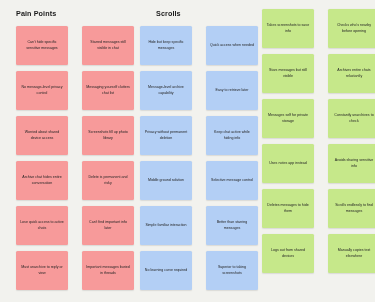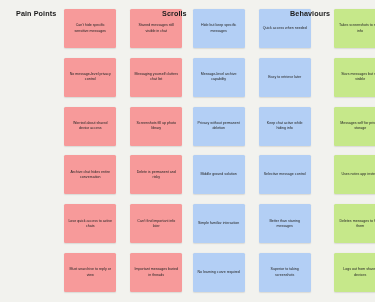--- a/index.html
+++ b/index.html
@@ -19,21 +19,21 @@
   .board {
     width: 375px;
     height: 302px;
     display: flex;
     padding: 9px 8px 6px 8px;
     gap: 0;
   }
 
   .column {
     display: flex;
-    flex-direction: row;
+    flex-direction: column;
   }
 
   .column-pain     { width: 132px; }
   .column-desires  { width: 130px; }
   .column-behaviours { width: 113px; }
 
   .column-header {
     font-size: 7.2px;
     font-weight: bold;
     letter-spacing: 0.1px;
@@ -112,21 +112,20 @@
       <div class="card card-desire">Middle ground solution</div>
       <div class="card card-desire">Selective message control</div>
       <div class="card card-desire">Simple familiar interaction</div>
       <div class="card card-desire">Better than starring messages</div>
       <div class="card card-desire">No learning curve required</div>
       <div class="card card-desire">Superior to taking screenshots</div>
     </div>
   </div>
 
   <div class="column column-behaviours">
-    <div class="column-header">Behaviours</div>
     <div class="card-grid">
       <div class="card card-behaviour">Takes screenshots to save info</div>
       <div class="card card-behaviour">Checks who's nearby before opening</div>
       <div class="card card-behaviour">Stars messages but still visible</div>
       <div class="card card-behaviour">Archives entire chats reluctantly</div>
       <div class="card card-behaviour">Messages self for private storage</div>
       <div class="card card-behaviour">Constantly unarchives to check</div>
       <div class="card card-behaviour">Uses notes app instead</div>
       <div class="card card-behaviour">Avoids sharing sensitive info</div>
       <div class="card card-behaviour">Deletes messages to hide them</div>

